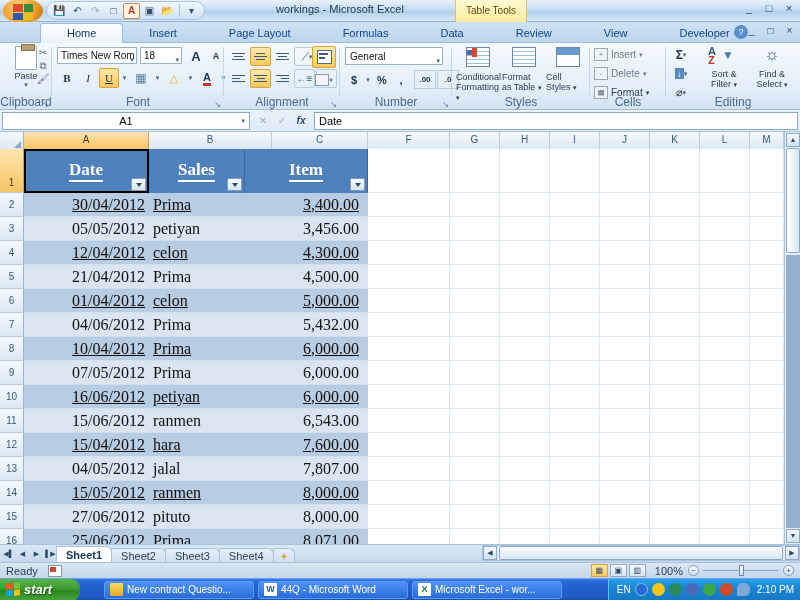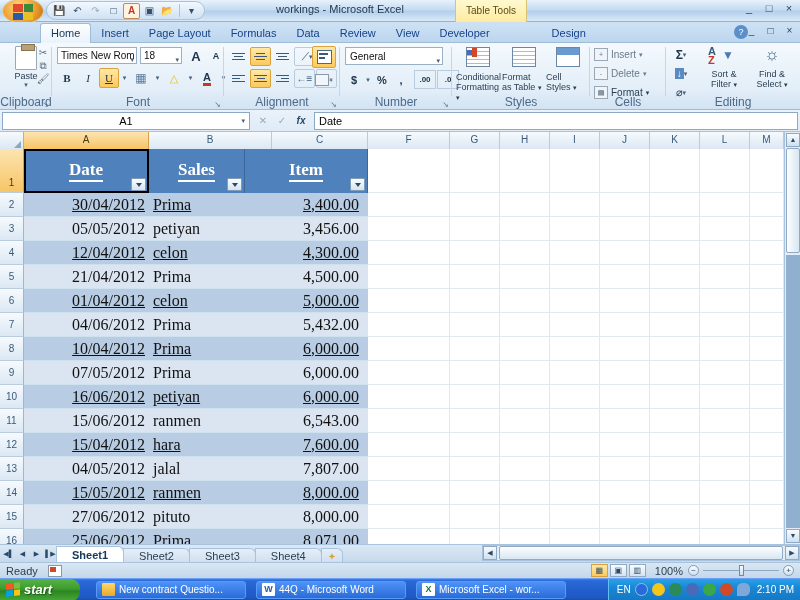--- a/index.html
+++ b/index.html
@@ -62,21 +62,21 @@
   .win-btns span { font-size:11px; color:#2b4560; width:14px; text-align:center; cursor:default; }
 
   
   .tabstrip {
     position: absolute; left:0; top:22px; width:800px; height:21px;
     background: linear-gradient(180deg,#cfe2f4,#bcd6ee);
     border-bottom:1px solid #9dbcd8;
   }
   .tabs { position:absolute; left:40px; top:0; display:flex; height:21px; align-items:flex-end; }
   .tab {
-    height:19px; line-height:19px; padding:0 10px; font-size:11px; color:#15428b;
+    height:19px; line-height:19px; padding:0 26px; font-size:11px; color:#15428b;
     border-radius:3px 3px 0 0; white-space:nowrap;
   }
   .tab.active {
     background: linear-gradient(180deg,#fdfefe,#eaf3fb);
     border:1px solid #9dbcd8; border-bottom:none; height:20px; line-height:19px;
     color:#16365c; font-weight:400;
   }
   .tab.design { margin-left:42px; }
   .help-dot {
     position:absolute; right:52px; top:3px; width:14px;height:14px;border-radius:50%;
@@ -277,21 +277,21 @@
   }
   .vs-track { position:absolute; left:1px; top:123px; bottom:16px; width:14px; background:#91b0cf; }
 
   
   .sheetbar { position:absolute; left:0; top:544px; width:800px; height:18px;
     background:linear-gradient(180deg,#dbe8f4,#c6d9ec); border-top:1px solid #a9c3dc; }
   .navbtns { position:absolute; left:2px; top:2px; display:flex; gap:1px; }
   .navbtns span { width:13px;height:14px;font-size:7px;color:#2a4a6a;text-align:center;line-height:13px; }
   .stabs { position:absolute; left:56px; top:0; display:flex; align-items:flex-end; height:18px; }
   .stab {
-    height:15px; line-height:14px; padding:0 15px; font-size:11px; color:#2a3e52;
+    height:15px; line-height:14px; padding:0 9px; font-size:11px; color:#2a3e52;
     background:linear-gradient(180deg,#e6eff8,#cfdeee);
     border:1px solid #a9c3dc; border-bottom:none; border-radius:0 6px 0 0; margin-right:-1px;
   }
   .stab.active { background:#fff; font-weight:bold; height:17px; line-height:16px; color:#16365c; }
   .stab.insert { padding:0 6px; }
   .hscroll {
     position:absolute; right:0; top:545px; width:318px; height:16px;
     background:#e4edf6; border:1px solid #a9c3dc;
   }
   .hs-l,.hs-r { position:absolute; top:0; width:14px;height:14px;
@@ -332,21 +332,21 @@
     width:80px; height:22px; position:relative;
     background: linear-gradient(180deg,#59b347 0%,#3d9b2e 45%,#2c8520 55%,#49a83a 100%);
     border-radius:0 9px 9px 0; display:flex; align-items:center; gap:4px; padding-left:6px;
   }
   .startbtn .flag { width:14px;height:13px;display:grid;grid-template-columns:1fr 1fr;grid-template-rows:1fr 1fr;gap:1px;transform:skewY(-6deg); }
   .startbtn .flag i:nth-child(1){background:#f05a28;}
   .startbtn .flag i:nth-child(2){background:#7ac143;}
   .startbtn .flag i:nth-child(3){background:#00a4e4;}
   .startbtn .flag i:nth-child(4){background:#ffc20e;}
   .startbtn .stxt { color:#fff; font-size:13px; font-style:italic; font-weight:bold; text-shadow:1px 1px 1px #1a5a12; }
-  .tasks { display:flex; gap:10px; margin-left:16px; }
+  .tasks { display:flex; gap:4px; margin-left:24px; }
   .task {
     height:18px; width:150px; display:flex; align-items:center; gap:4px; padding:0 5px;
     background:linear-gradient(180deg,#4d92f7,#2a6cd6); border:1px solid #5a9af8; border-radius:3px;
     color:#fff; font-size:10px; overflow:hidden; white-space:nowrap;
   }
   .task .ti { width:13px;height:13px;flex:none;border-radius:1px; }
   .ti.folder { background:linear-gradient(180deg,#ffd86a,#e8a82a); }
   .ti.word { background:#fff; color:#2a5aa8; font-size:9px; text-align:center; line-height:13px; font-weight:bold; }
   .ti.excel { background:#fff; color:#1a7a3a; font-size:9px; text-align:center; line-height:13px; font-weight:bold; }
   .tray { margin-left:auto; height:22px; display:flex; align-items:center; gap:4px; padding:0 6px 0 8px;

